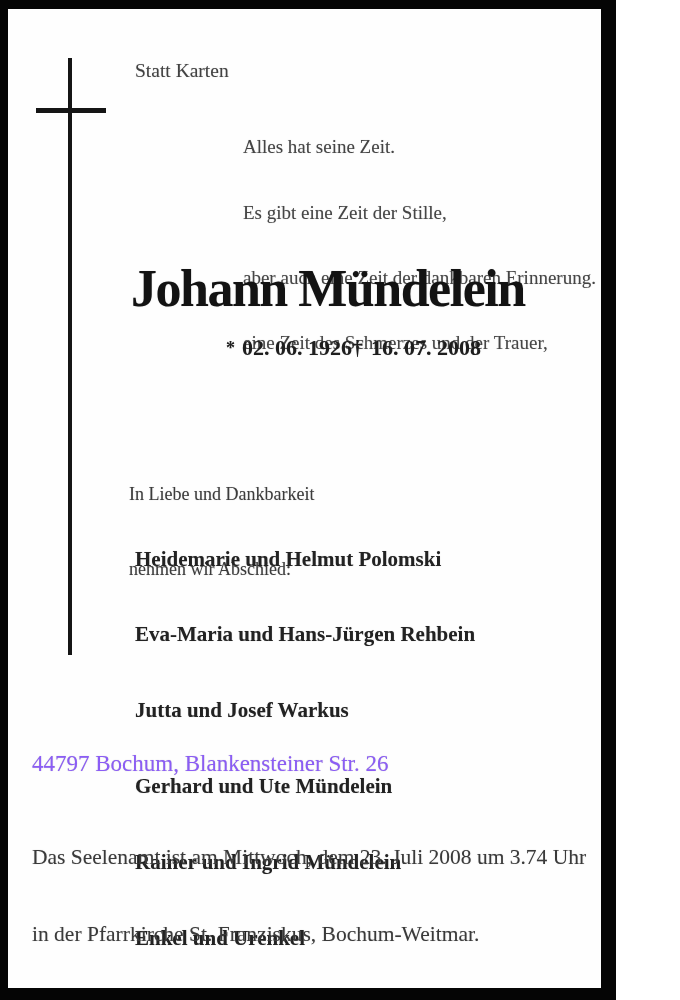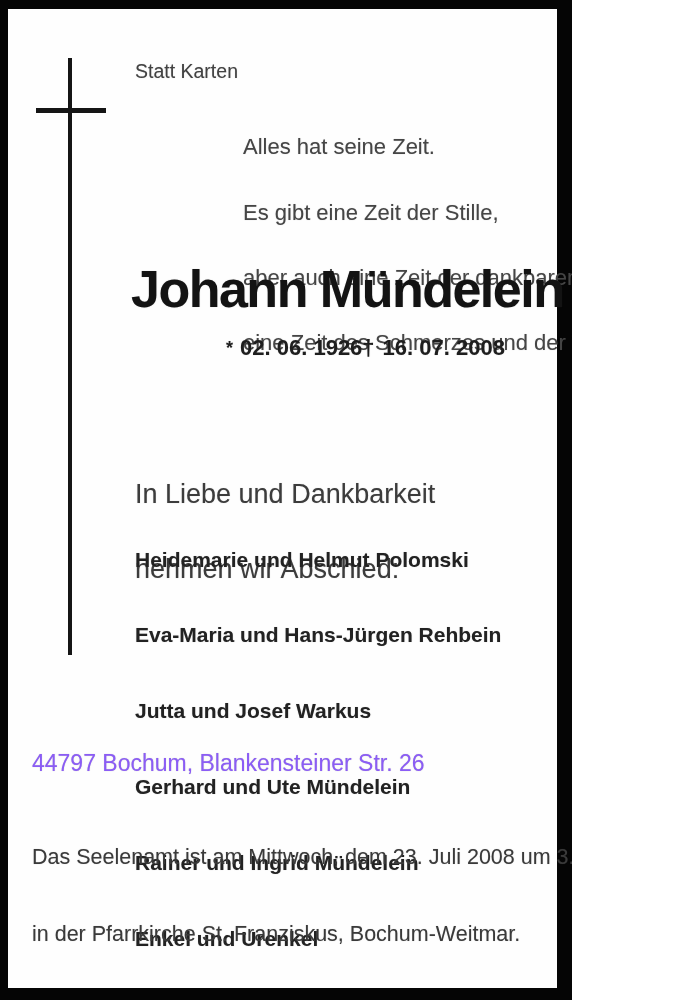--- a/index.html
+++ b/index.html
@@ -2,25 +2,25 @@
 <html><head>
 <meta charset="utf-8">
 <style>
   html, body {
     margin: 0;
     padding: 0;
     background: #ffffff;
   }
   .canvas {
     position: relative;
-    width: 572px;
+    width: 616px;
     height: 1000px;
     background: #fefefe;
     overflow: hidden;
-    font-family: Liberation Sans, sans-serif;
+    font-family: Liberation Serif, serif;
   }
   
   .frame {
     position: absolute;
     left: 0; top: 0; right: 0; bottom: 0;
     border-style: solid;
     border-color: #050505;
     border-width: 9px 15px 12px 8px;
     pointer-events: none;
   }
@@ -42,21 +42,21 @@
     width: 70px; height: 5px;
     background: #151515;
   }
   .statt-karten {
     left: 135px; top: 61px;
     font-size: 19.5px; line-height: 20px;
     color: #424242;
   }
   .poem {
     left: 243px; top: 93px;
-    font-size: 22px; line-height: 21.7px;
+    font-size: 19px; line-height: 21.7px;
     color: #454545;
   }
   .title {
     left: 131px; top: 259px;
     font-size: 52px; line-height: 60px;
     font-weight: bold;
     letter-spacing: -1.5px;
     color: #131313;
   }
   .dates {
@@ -71,22 +71,22 @@
   }
   .birth-symbol {
     font-size: 18px;
     margin-right: 7px;
     position: relative;
     top: -1px;
   }
   .death-group { }
   .death-symbol { margin-right: 8px; }
   .farewell {
-    left: 135px; top: 432px;
-    font-size: 27px; line-height: 25px;
+    left: 129px; top: 432px;
+    font-size: 18px; line-height: 25px;
     color: #3c3c3c;
   }
   .mourners {
     left: 135px; top: 496px;
     font-size: 21px; line-height: 25.3px;
     font-weight: bold;
     color: #222222;
   }
   .address {
     left: 32px; top: 751px;

